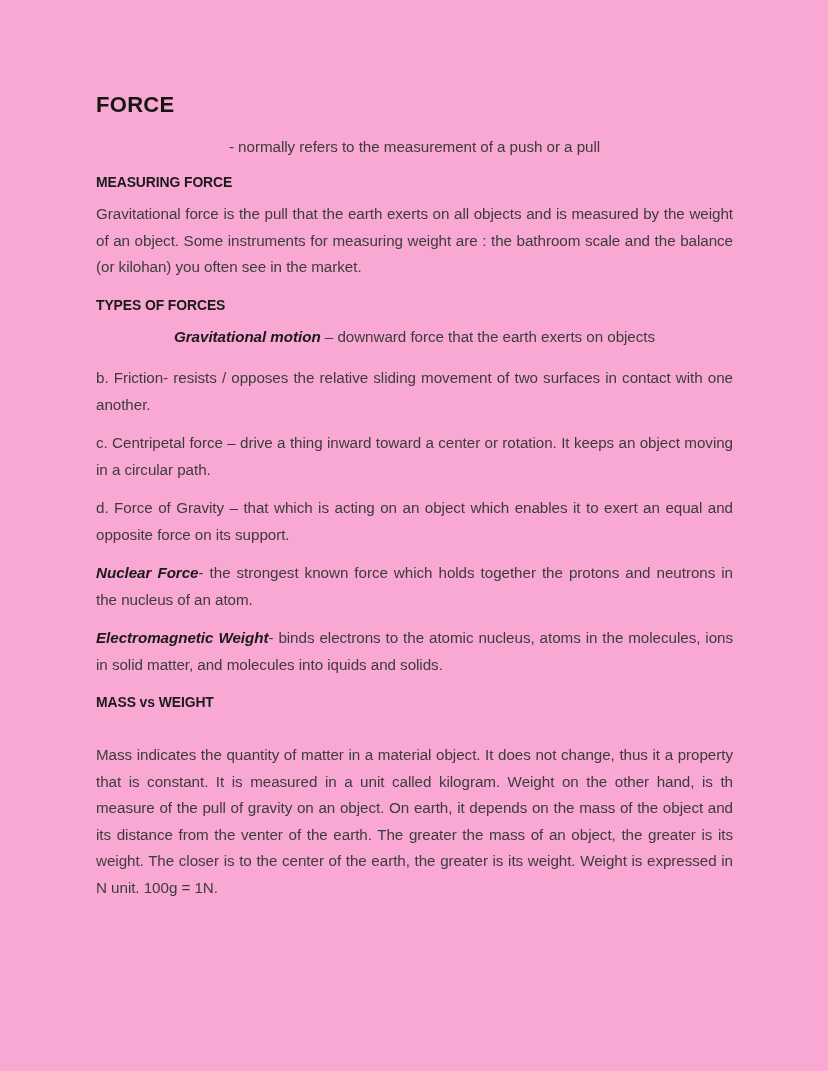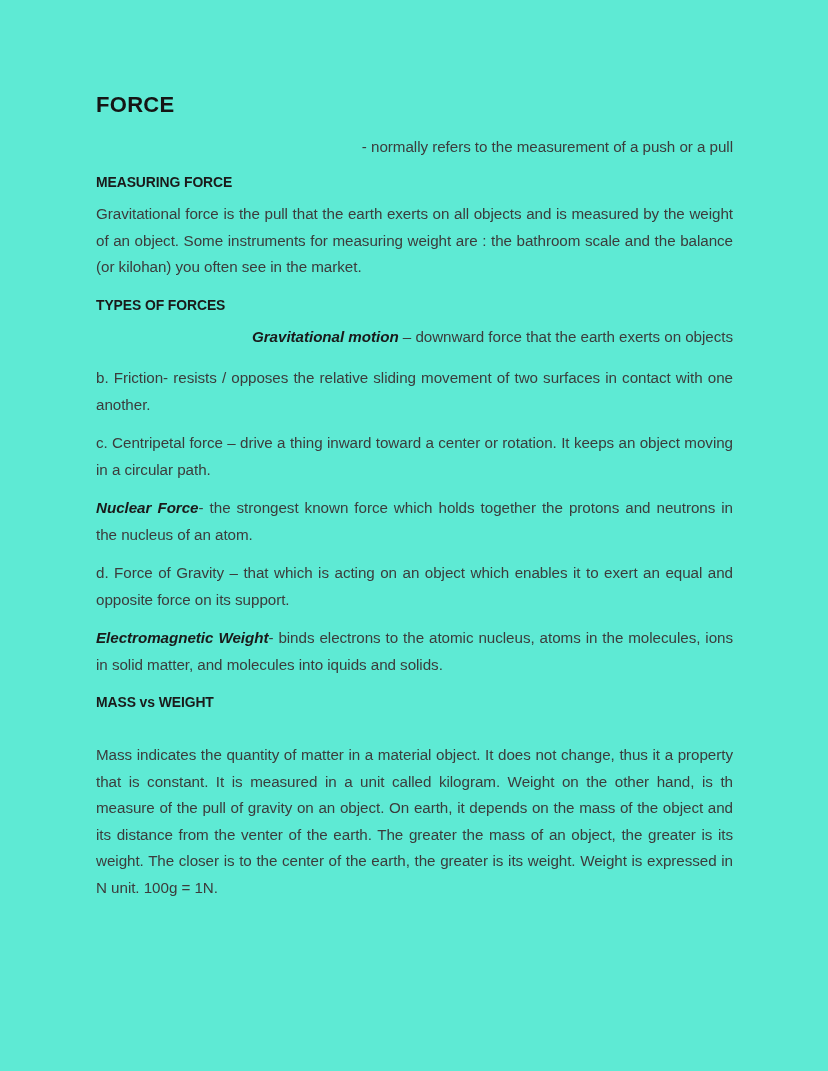--- a/index.html
+++ b/index.html
@@ -12,21 +12,21 @@
     width: 828px;
     height: 1071px;
     font-family: "Liberation Sans", sans-serif;
     -webkit-font-smoothing: antialiased;
   }
 
   .page {
     position: relative;
     width: 828px;
     height: 1071px;
-    background: #5eead4;
+    background: #f9a8d4;
     box-sizing: border-box;
     overflow: hidden;
   }
 
   .doc-body {
     position: absolute;
     left: 96px;
     top: 92px;
     width: 637px;
   }
@@ -59,21 +59,21 @@
   .para {
     font-size: 15.2px;
     color: #3c3c3c;
     line-height: 26.5px;
     margin: 0 0 12px 0;
     text-align: justify;
     text-justify: inter-word;
     letter-spacing: -0.05px;
   }
   .para.left {
-    text-align: right;
+    text-align: center;
   }
   .para:last-child {
     margin-bottom: 0;
     margin-top: 31px;
   }
 
   
   .sp-lg { margin-bottom: 15px; }
 
   .term {
@@ -106,25 +106,25 @@
 
     <p class="para">
       <span>b. Friction- resists / opposes the relative sliding movement of two surfaces in contact with one another.</span>
     </p>
 
     <p class="para">
       <span>c. Centripetal force – drive a thing inward toward a center or rotation. It keeps an object moving in a circular path.</span>
     </p>
 
     <p class="para">
-      <span class="term">Nuclear Force</span><span>- the strongest known force which holds together the protons and neutrons in the nucleus of an atom.</span>
+      <span>d. Force of Gravity – that which is acting on an object which enables it to exert an equal and opposite force on its support.</span>
     </p>
 
     <p class="para">
-      <span>d. Force of Gravity – that which is acting on an object which enables it to exert an equal and opposite force on its support.</span>
+      <span class="term">Nuclear Force</span><span>- the strongest known force which holds together the protons and neutrons in the nucleus of an atom.</span>
     </p>
 
     <p class="para sp-lg">
       <span class="term">Electromagnetic Weight</span><span>- binds electrons to the atomic nucleus, atoms in the molecules, ions in solid matter, and molecules into iquids and solids.</span>
     </p>
 
     <h2 class="heading">MASS vs WEIGHT</h2>
 
     <p class="para">Mass indicates the quantity of matter in a material object. It does not change, thus it a property that is constant. It is measured in a unit called kilogram. Weight on the other hand, is th measure of the pull of gravity  on an object. On earth, it depends on the mass of the object and its distance from the venter of the earth. The greater the mass of an object, the greater is its weight. The closer is to the center of the earth, the greater is its weight. Weight is expressed in N unit. 100g = 1N.</p>
 

